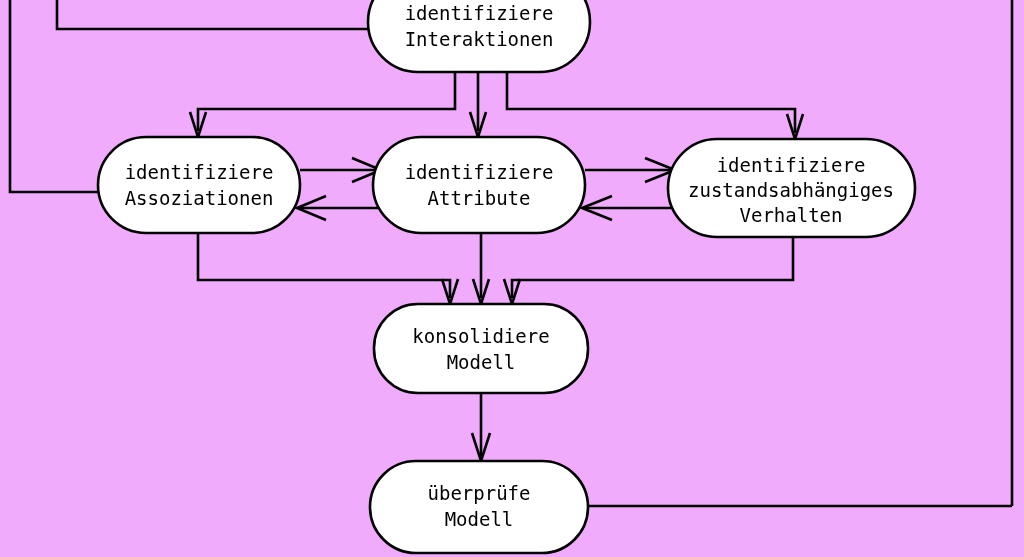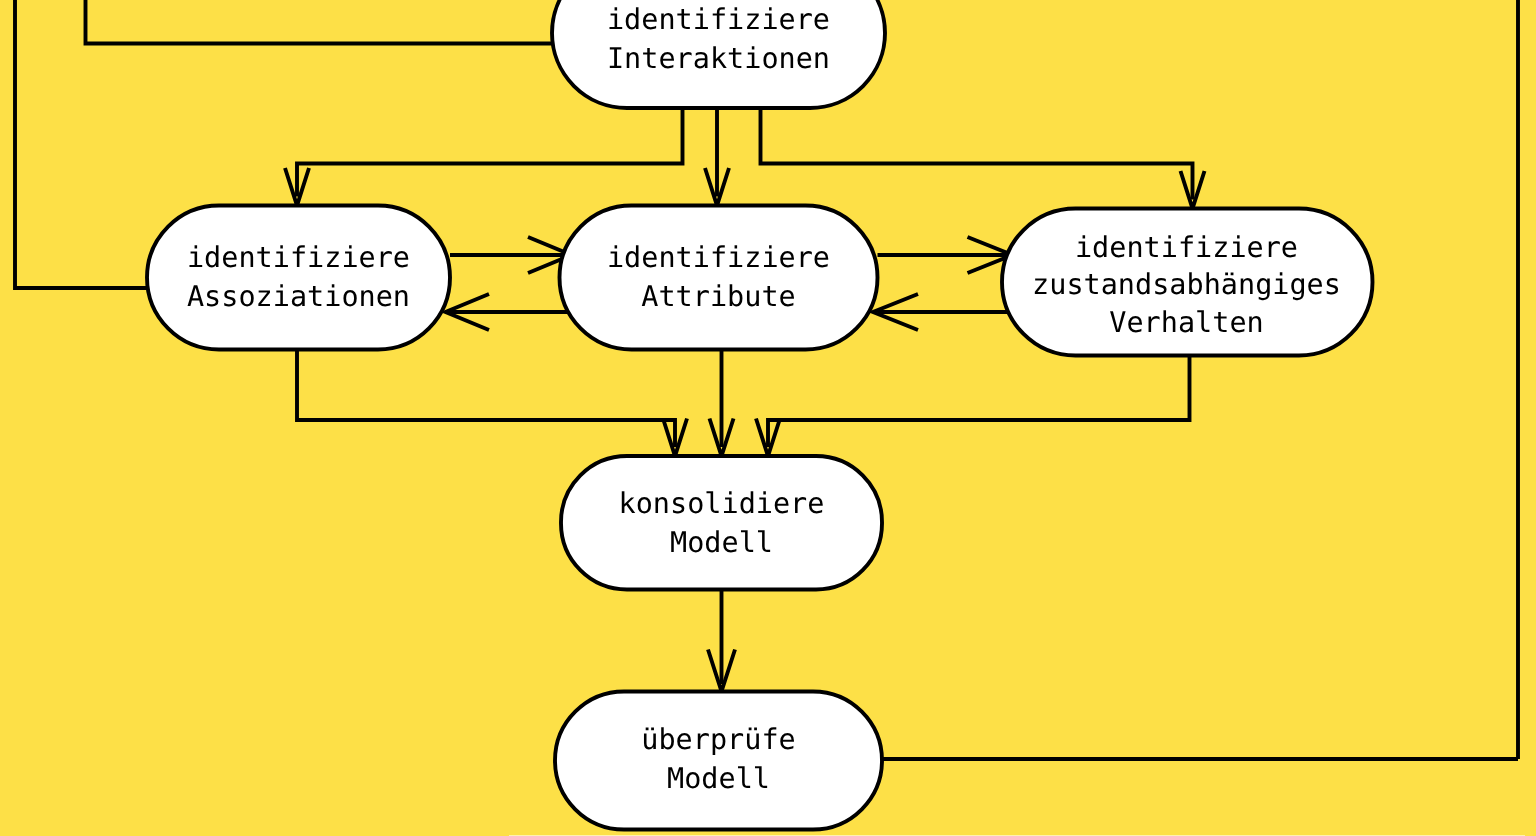--- a/index.html
+++ b/index.html
@@ -4,21 +4,21 @@
 <style>
   html, body {
     margin: 0;
     padding: 0;
     background: #ffffff;
   }
   #canvas {
     position: relative;
     width: 1024px;
     height: 557px;
-    background: #fde047;
+    background: #f0abfc;
     overflow: hidden;
     font-family: "DejaVu Sans Mono", "Liberation Mono", monospace;
   }
   #diagram {
     position: absolute;
     left: 0;
     top: 0;
     width: 1024px;
     height: 557px;
   }

